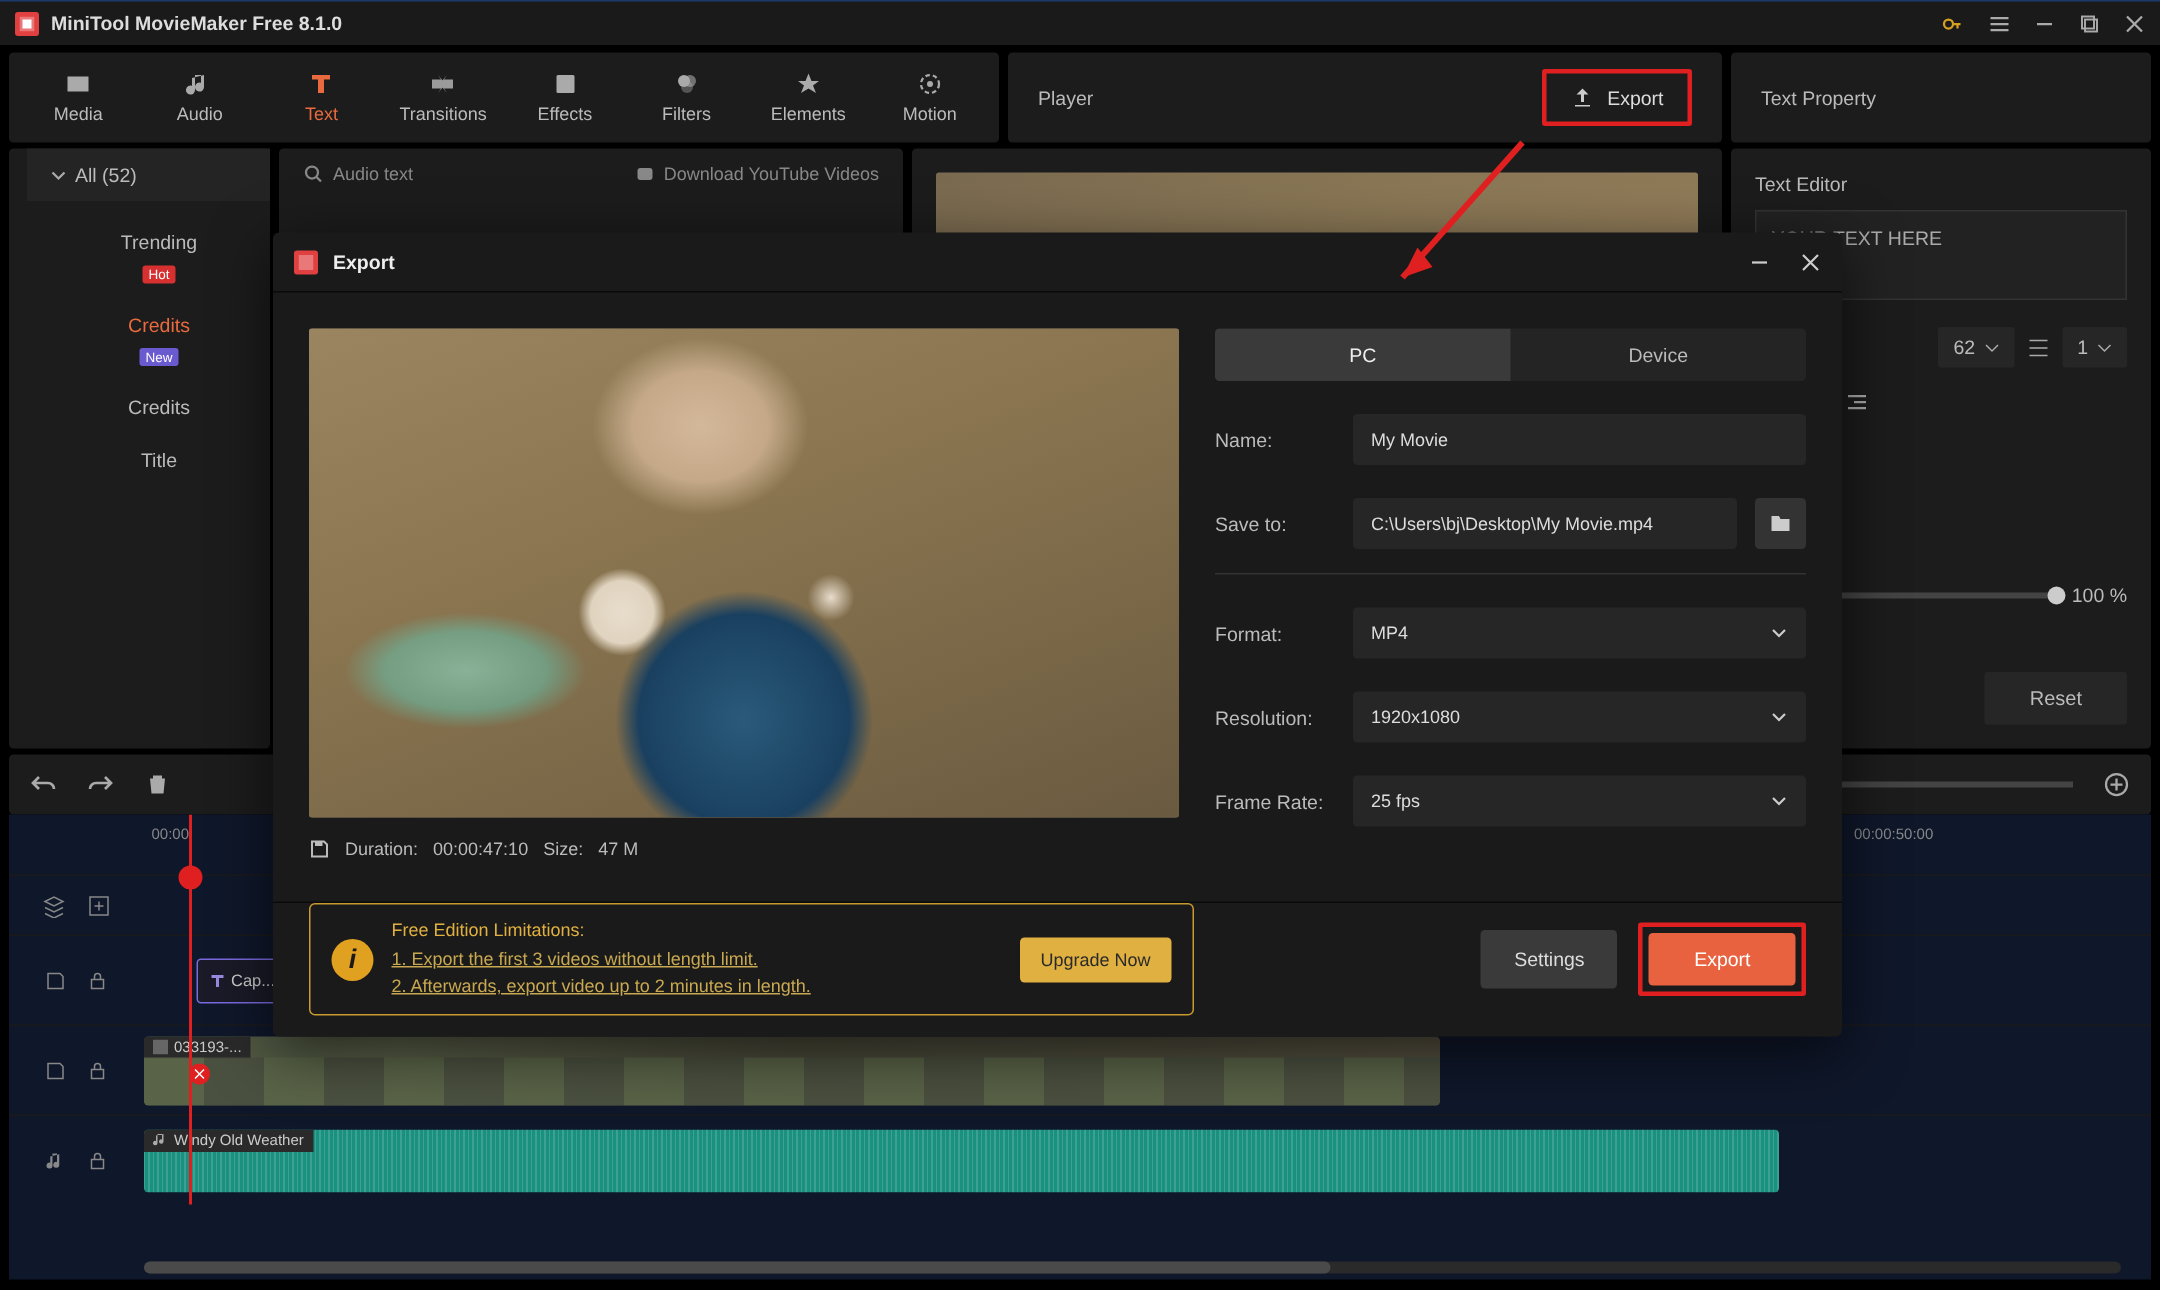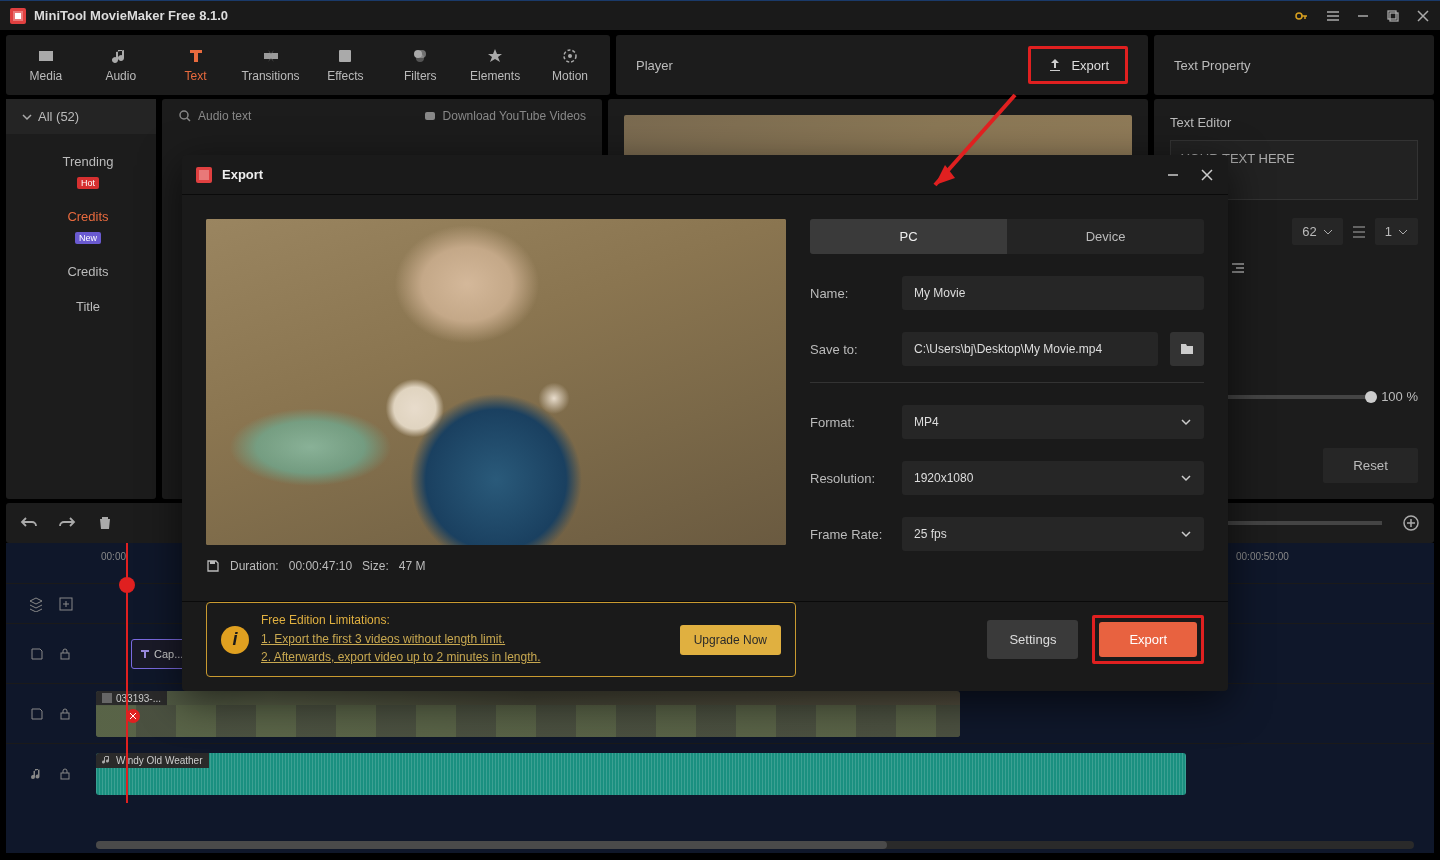--- a/index.html
+++ b/index.html
@@ -10,31 +10,31 @@
 .titlebar { height: 30px; background: #1a1a1a; display: flex; align-items: center; padding: 0 10px; justify-content: space-between; border-top: 1px solid #1a3a6a; font-weight: bold; }
 .titlebar-left { display: flex; align-items: center; gap: 8px; }
 .titlebar-right { display: flex; align-items: center; gap: 16px; }
 .app-ico { width: 16px; height: 16px; background: #e04040; border-radius: 2px; display: flex; align-items: center; justify-content: center; }
 .titlebar-title { color: #ddd; font-size: 13px; }
 .win-btn { color: #aaa; cursor: pointer; }
 
 
 .main-row { display: flex; gap: 6px; padding: 0 6px; }
 .tool-panel { background: #1c1c1c; border-radius: 3px; }
-.module-toolbar { width: 604px; height: 60px; display: flex; align-items: center; justify-content: space-evenly; margin-top: 5px; }
+.module-toolbar { width: 660px; height: 60px; display: flex; align-items: center; justify-content: space-evenly; margin-top: 5px; }
 .mod-item { display: flex; flex-direction: column; align-items: center; gap: 4px; font-size: 12px; color: #bbb; cursor: pointer; width: 70px; }
 .mod-item.active { color: #e86a3e; }
 .mod-ico { width: 18px; height: 18px; }
 .player-bar { flex: 1; height: 60px; display: flex; align-items: center; justify-content: space-between; padding: 0 20px; margin-top: 5px; }
 .export-top-btn { border: 3px solid #e02020; padding: 8px 16px; display: flex; align-items: center; gap: 8px; border-radius: 2px; color: #ddd; cursor: pointer; }
 .prop-bar { width: 280px; height: 60px; display: flex; align-items: center; padding: 0 20px; margin-top: 5px; }
 
 
 .middle { display: flex; gap: 6px; padding: 0 6px; height: 400px; margin-top: 4px; }
-.sidebar { width: 150px; background: #1c1c1c; border-radius: 3px; }
+.sidebar { width: 174px; background: #1c1c1c; border-radius: 3px; padding-left: 12px; }
 .side-head { padding: 10px 16px; background: #242424; display: flex; align-items: center; gap: 6px; }
 .side-items { padding: 10px 0; }
 .side-item { padding: 10px 16px 10px 30px; display: flex; align-items: center; gap: 8px; cursor: pointer; flex-direction: column; }
 .side-item.active { color: #e86a3e; }
 .badge-hot { background: #d63030; color: #fff; font-size: 9px; padding: 1px 4px; border-radius: 2px; }
 .badge-new { background: #6a5ad0; color: #fff; font-size: 9px; padding: 1px 4px; border-radius: 2px; }
 .assets { flex: 1; background: #1c1c1c; border-radius: 3px; padding: 10px 16px; display: flex; justify-content: space-between; color: #888; font-size: 12px; }
 .player-zone { width: 540px; background: #1c1c1c; border-radius: 3px; overflow: hidden; }
 .player-preview { margin: 16px; height: 300px; background: linear-gradient(135deg, #7a6a50 0%, #8a7755 40%, #967f5c 100%); border-radius: 2px; }
 .prop-zone { width: 280px; background: #1c1c1c; border-radius: 3px; padding: 16px; display: flex; flex-direction: column; }

